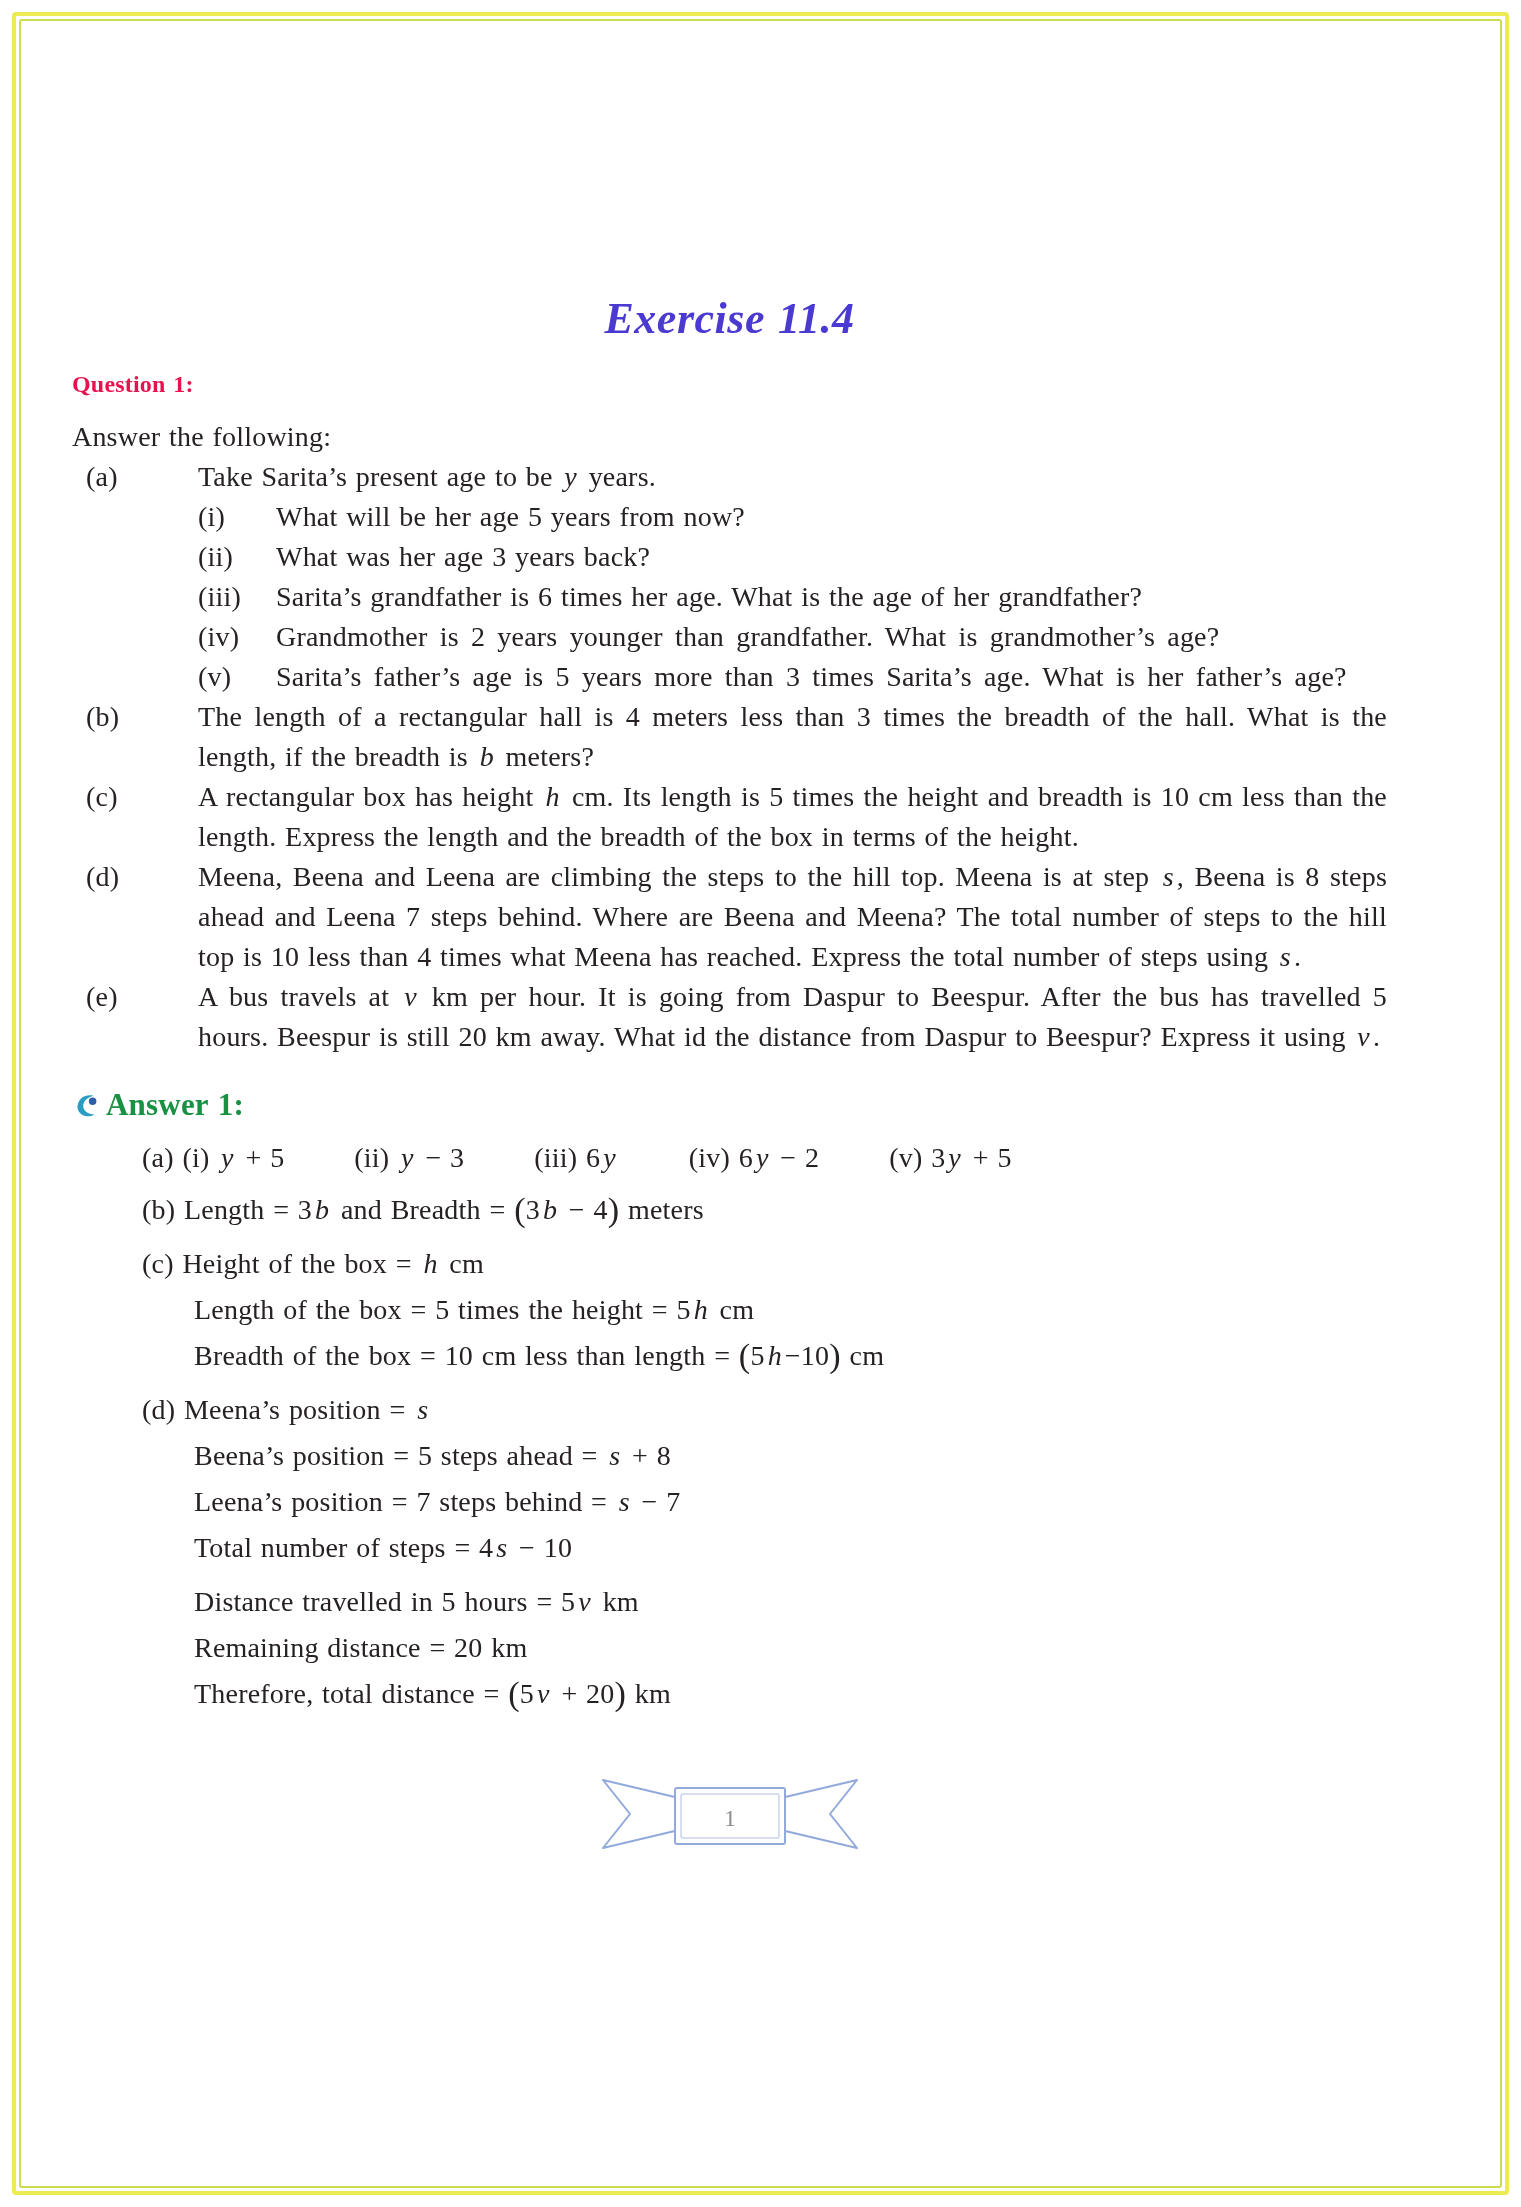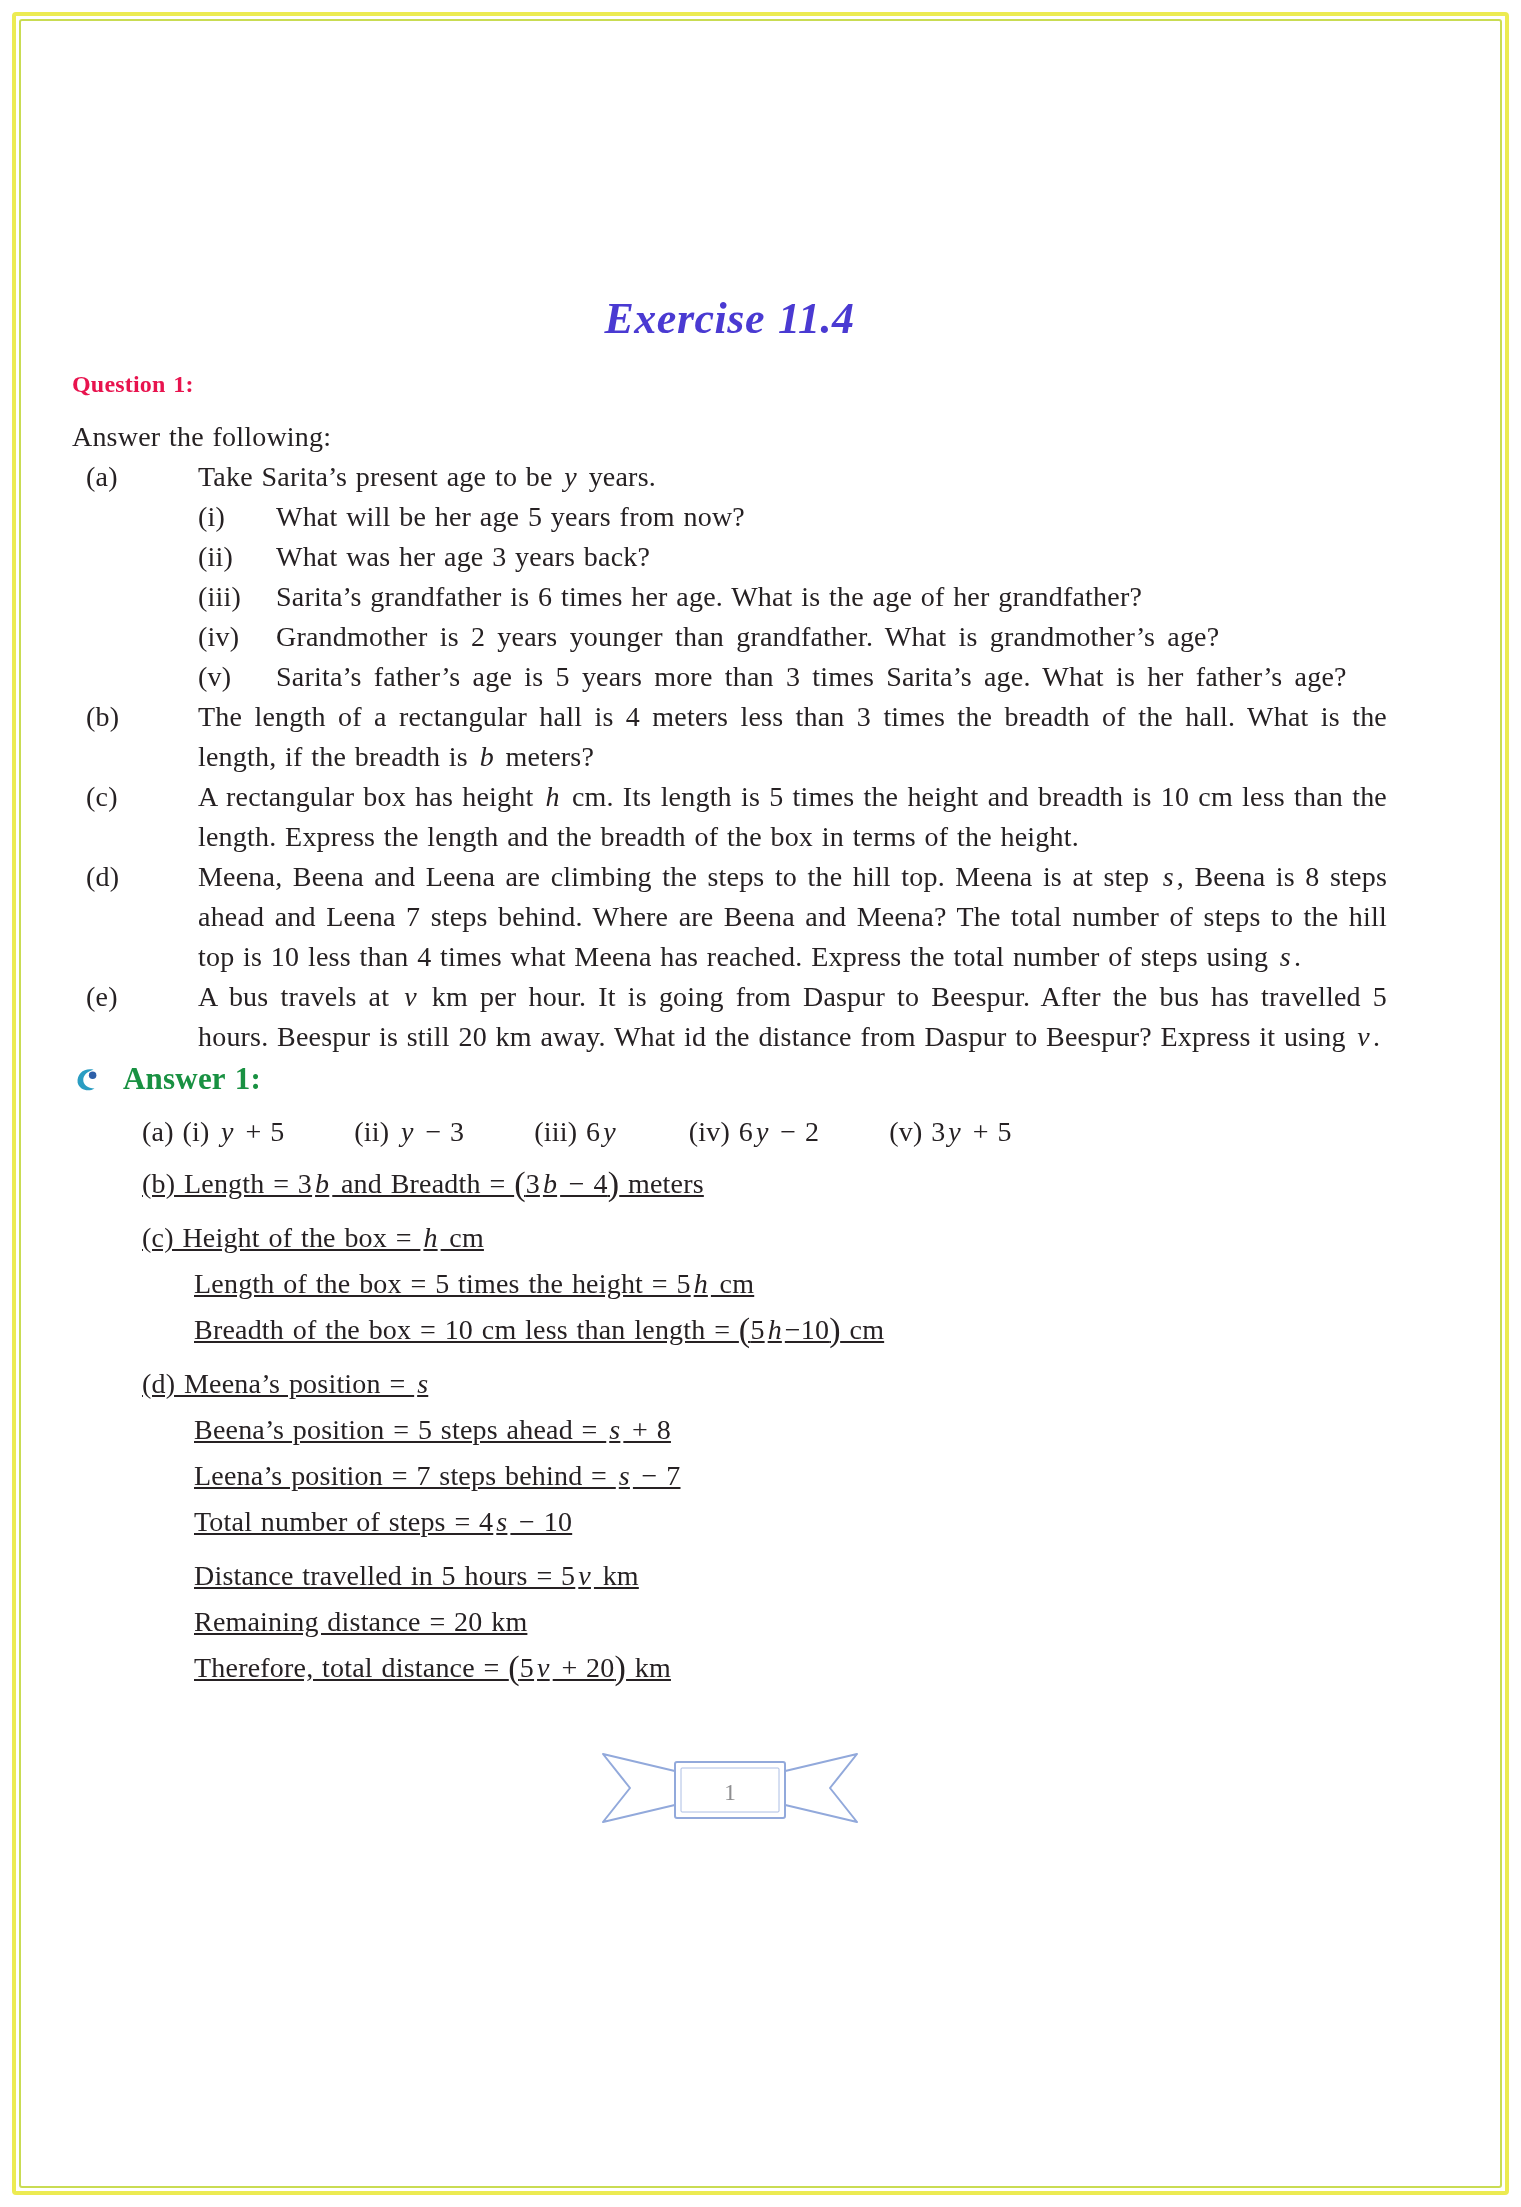--- a/index.html
+++ b/index.html
@@ -24,27 +24,27 @@
     color:var(--c-question,#e8134e);text-align:left;
   }
   .intro{margin:0;}
   .q-item{margin-left:70px;padding-left:56px;text-indent:-56px;}
   .q-label{display:inline-block;width:56px;}
   .q-sub{margin-left:126px;}
   .q-sublabel{display:inline-block;width:78px;}
   .wide{word-spacing:5px;}
   .math{font-style:italic;margin:0 3px;}
   .paren{font-size:1.22em;vertical-align:-2px;}
-  .ans-heading{display:flex;align-items:center;gap:21px;margin:2px 0 10px 0;text-align:right;}
+  .ans-heading{display:flex;align-items:center;gap:4px;margin:28px 0 10px 0;text-align:right;}
   .ans-heading-text{font-size:31px;font-weight:bold;color:var(--c-answer,#199142);}
   .brand{width:30px;height:30px;display:inline-block;}
   .brand svg{width:30px;height:30px;display:block;}
   .ans-row{margin-left:70px;display:flex;column-gap:70px;line-height:46px;text-align:left;margin-bottom:6px;}
   .ans-block{margin-left:70px;padding-left:52px;line-height:46px;text-align:left;margin-bottom:8px;}
-  .ans-line{text-align:left;text-decoration:underline;}
+  .ans-line{text-align:left;}
   .ans-line.first{margin-left:-52px;}
   .banner-wrap{display:flex;justify-content:center;margin-top:56px;}
   .banner-num{font-family:"Liberation Serif",serif;}
 </style>
 </head>
 <body>
 
 <div class="page">
   <div class="frame-outer"></div>
   <div class="frame-inner"></div>

